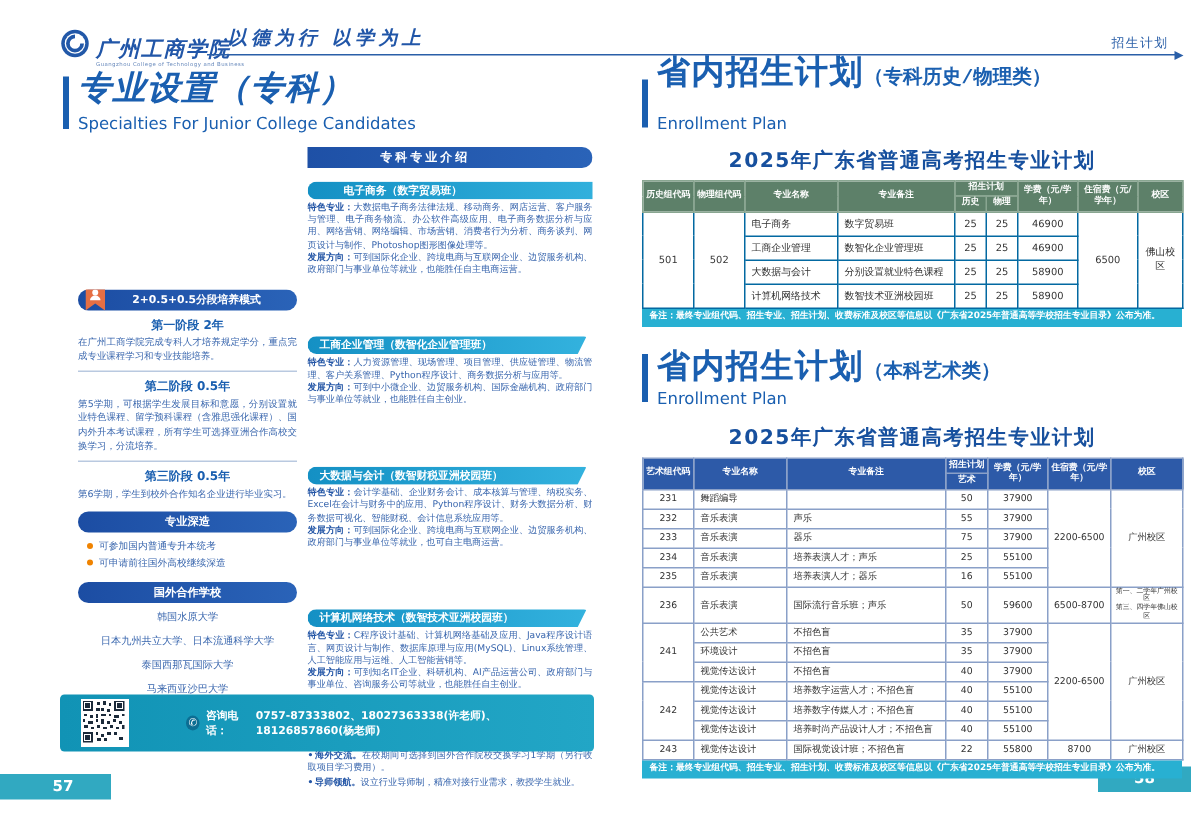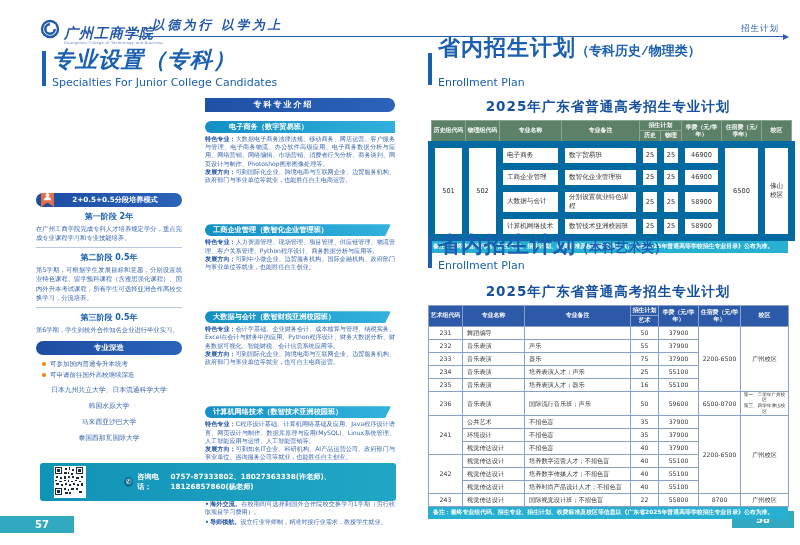--- a/index.html
+++ b/index.html
@@ -38,21 +38,21 @@
   .qr-box{background:#fff;width:30px;height:30px;margin-left:14px;padding:1px;flex:0 0 auto;}
   .contact-txt{color:#fff;font-size:7.2px;font-weight:bold;margin-left:38px;display:flex;align-items:center;}
   .phone-ic{display:inline-flex;align-items:center;justify-content:center;width:10px;height:10px;border-radius:50%;background:#0c6e93;color:#fff;font-size:7px;margin-right:4px;}
   
   .badge{background:#31a9c1;color:#fff;font-weight:bold;font-size:10px;line-height:17px;height:17px;}
   
   .tbl-wrap{position:absolute;left:428px;width:360px;}
   .tbl-title{font-size:13.5px;font-weight:bold;color:#17509e;text-align:center;letter-spacing:1px;margin-bottom:4px;}
   table{border-collapse:collapse;table-layout:fixed;width:360px;background:#fff;}
   .t1 th{background:#5d8069;color:#fff;font-size:5.9px;font-weight:bold;border:1px solid #89a691;padding:1px;line-height:1.25;}
-  .t1 td{font-size:6.6px;color:#333;border:7px solid #0369a1;text-align:center;padding:1px 2px;height:13px;}
+  .t1 td{font-size:6.6px;color:#333;border:1px solid #0369a1;text-align:center;padding:1px 2px;height:13px;}
   .t2 th{background:#2d5aa8;color:#fff;font-size:5.9px;font-weight:bold;border:1px solid #8aa0c8;padding:1px;line-height:1.25;}
   .t2 td{font-size:6.2px;color:#333;border:1px solid #8aa0c8;text-align:center;padding:0 2px;height:12px;line-height:1.15;}
   td.l{text-align:left;padding-left:4px;}
   tr.tall td{height:20px;}
   .campus-sm{font-size:4.6px;line-height:1.25;color:#333;}
   .note-bar{background:#28b0d2;color:#fff;font-size:5.9px;line-height:1.3;padding:2.5px 5px;font-weight:bold;}
 </style>
 </head>
 <body>
 
@@ -71,21 +71,21 @@
   </div>
   <div class="abs slogan" style="left:152px;top:17px;">以德为行 以学为上</div>
   <div class="abs topline"></div>
   <div class="abs topline-arrow"></div>
   <div class="abs corner-label">招生计划</div>
 
   <div class="abs title-bar" style="left:42px;top:51px;height:35px;"></div>
   <div class="abs big-title" style="left:52px;top:48px;font-style:italic;">专业设置（专科）</div>
   <div class="abs en-title" style="left:52px;top:74px;">Specialties For Junior College Candidates</div>
 
-  <div class="abs" style="left:36px;top:193px;width:146px;height:270px;overflow:hidden;">
+  <div class="abs" style="left:52px;top:193px;width:146px;height:270px;overflow:hidden;">
     <div class="pill" style="position:relative;height:14px;line-height:14px;font-size:7.2px;">
       <span class="bookmark" style="left:5px;top:-3px;">
         <svg width="13" height="17" viewBox="0 0 13 17">
             <path d="M1 0 h11 a1 1 0 0 1 1 1 v16 l-6.5 -4.6 L0 17 V1 a1 1 0 0 1 1 -1 z" fill="#e56f44"></path>
             <circle cx="6.5" cy="5" r="2" fill="#fff"></circle>
             <path d="M3 10.2 a3.5 3.2 0 0 1 7 0 z" fill="#fff"></path>
           </svg>
       </span>
       <span style="padding-left:12px;">2+0.5+0.5分段培养模式</span>
     </div>
@@ -101,24 +101,25 @@
     <div style="margin-top:4px;">
       <div class="blt">
           <span class="dot"></span>
           <span>可参加国内普通专升本统考</span>
         </div>
       <div class="blt">
           <span class="dot"></span>
           <span>可申请前往国外高校继续深造</span>
         </div>
     </div>
+    <div class="pill" style="height:14px;line-height:14px;font-size:7.5px;margin-top:7px;">国外合作学校</div>
+    <div class="schools">韩国水原大学</div>
     <div class="schools">日本九州共立大学、日本流通科学大学</div>
-    <div class="schools">韩国水原大学</div>
+    <div class="schools">泰国西那瓦国际大学</div>
     <div class="schools">马来西亚沙巴大学</div>
-    <div class="schools">泰国西那瓦国际大学</div>
   </div>
 
   <div class="abs" style="left:205px;top:98px;width:190px;height:464px;overflow:hidden;">
     <div class="pill" style="position:relative;margin-left:-33px;width:223px;height:14px;line-height:14px;font-size:8px;letter-spacing:2px;">
       
       <span>专科专业介绍</span>
     </div>
 
     <div class="secbar" style="margin-top:9px;width:178px;padding-left:24px;">电子商务（数字贸易班）</div>
     <div class="mj-txt">

